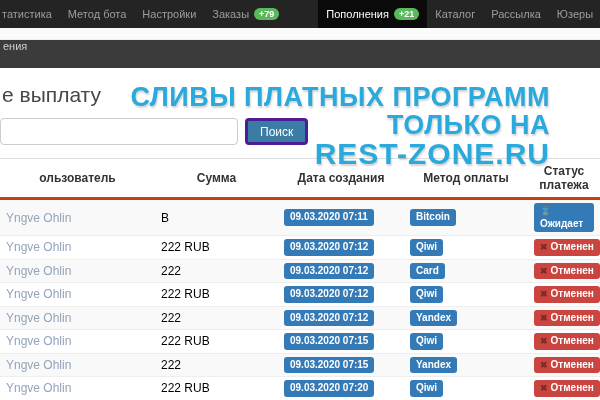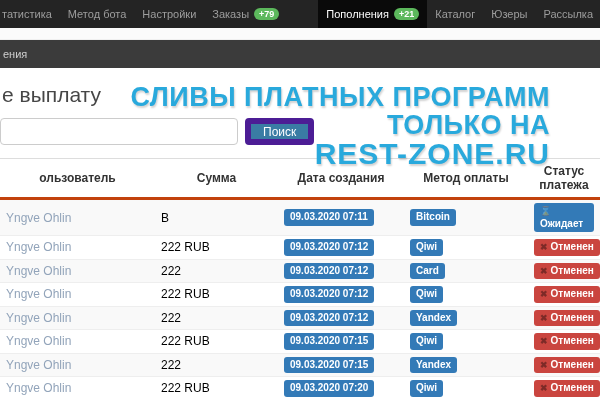--- a/index.html
+++ b/index.html
@@ -14,30 +14,30 @@
   .nav-item:first-child { padding-left:2px; }
   .nav-item.active { background:#0a0a0a; color:#fff;margin-left:31px; }
   .nav-badge { background:#5cb85c; color:#fff; font-size:9px; font-weight:bold;
                border-radius:8px; padding:1px 5px; margin-left:5px; line-height:1.2; }
 
   
   .gap-strip { height:12px; background:#fbfbfb; border-bottom:1px solid #f0f0f0; }
 
   
   .panel-heading { height:28px; background:#3b3b3b; color:#cfcfcf; font-size:11px;
-                   display:flex; align-items:center; padding-left:3px; }
+                   display:flex; padding-left:3px; }
 
   
   .content { background:#fff; position:relative; }
   .page-title { font-size:21px; font-weight:normal; color:#464646;
                 margin:15px 0 0 2px; line-height:24px; }
   .search-row { display:flex; margin:11px 0 0 0; align-items:center; }
   .search-input { width:238px; height:27px; border:1px solid #ccc; border-radius:4px;
                   padding:0 8px; font-size:12px; color:#555; outline:none; }
-  .search-btn { height:27px; margin-left:7px; background:#3a7ca4; border:6px solid #4c1d95;
+  .search-btn { height:27px; margin-left:7px; background:#3a7ca4; border:3px solid #4c1d95;
                 color:#fff; font-size:12px; border-radius:4px; padding:0 12px; cursor:pointer; }
 
   
   table { width:600px; border-collapse:collapse; margin-top:13px; font-size:12px;
           table-layout:fixed; }
   th { text-align:center; font-weight:bold; color:#333; padding:5px 6px;
        border-top:1px solid #ddd; border-bottom:3px solid #c2410c; font-size:12px; }
   td { padding:3px 6px; height:17px; vertical-align:middle; }
   tbody tr { border-bottom:1px solid #eee; }
   tbody tr:nth-child(odd) { background:#f9f9f9; }
@@ -78,24 +78,24 @@
           <span class="nav-badge" style="background: rgb(92, 184, 92);">+79</span>
         </div>
         <div class="nav-item active">
           <span>Пополнения</span>
           <span class="nav-badge" style="background: rgb(92, 184, 92);">+21</span>
         </div>
         <div class="nav-item">
           <span>Каталог</span>
         </div>
         <div class="nav-item">
+          <span>Рассылка</span>
+        </div>
+        <div class="nav-item">
           <span>Юзеры</span>
-        </div>
-        <div class="nav-item">
-          <span>Рассылка</span>
         </div>
         <div class="nav-item">
           <span>Операторы</span>
         </div>
       </div>
 
   </nav>
 
   <div class="gap-strip"></div>
 

